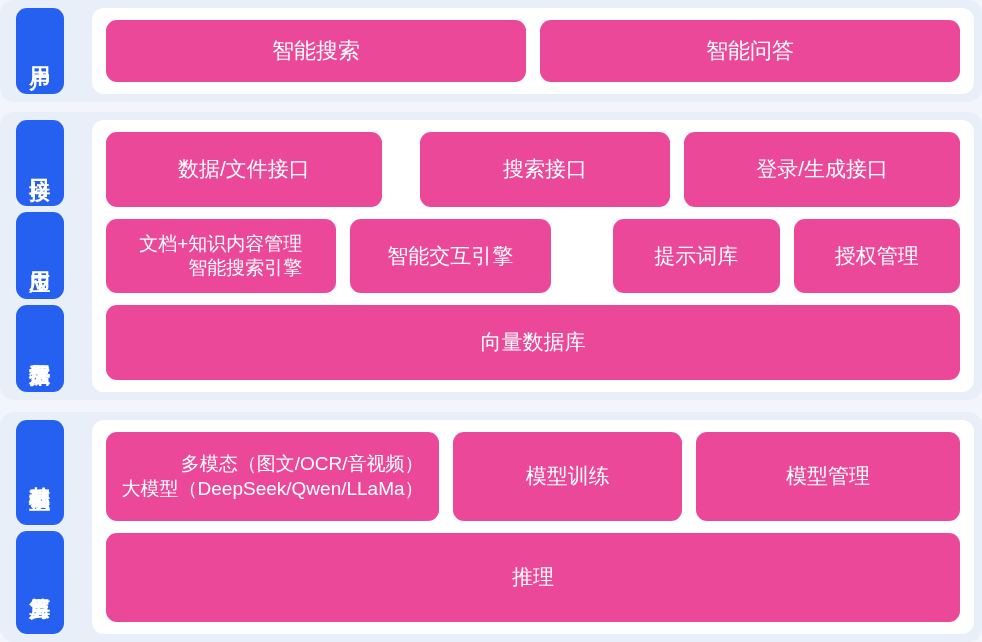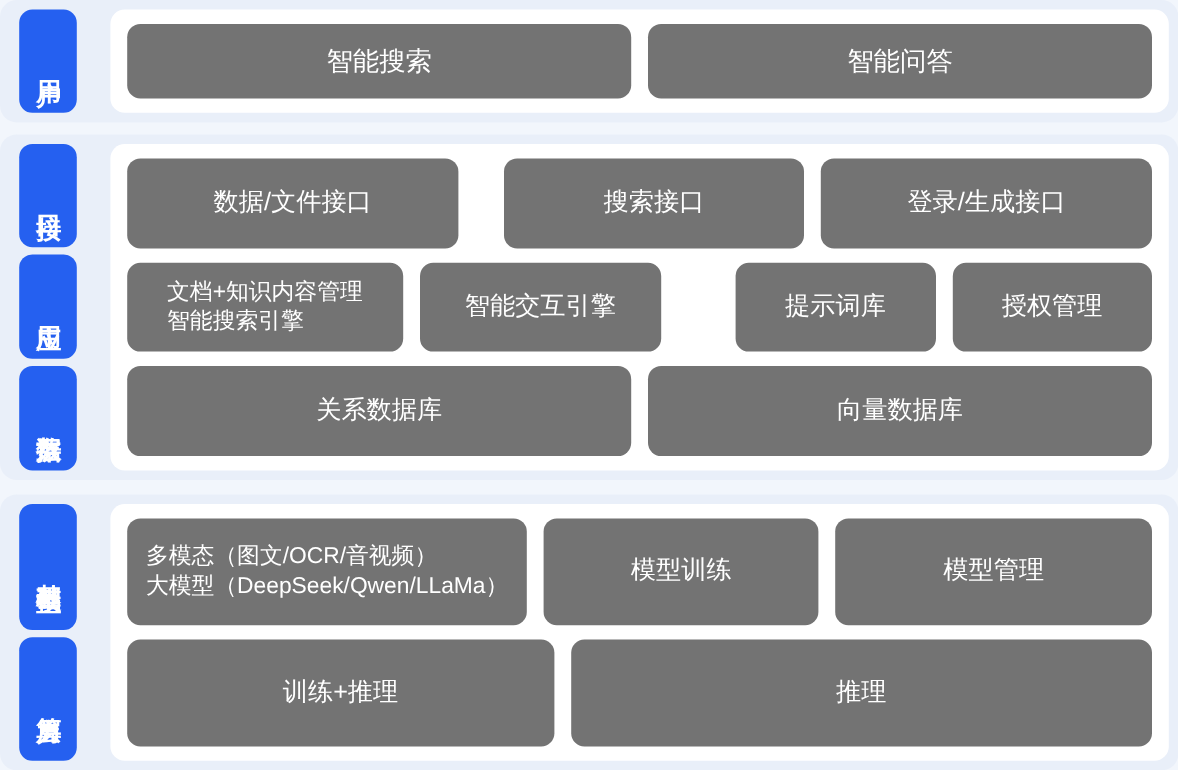--- a/index.html
+++ b/index.html
@@ -89,27 +89,27 @@
     gap: 12px;
     box-sizing: border-box;
   }
   .row {
     flex: 1 1 0;
     display: flex;
     gap: 14px;
     min-height: 0;
   }
   .card {
-    background: #737373;
+    background: #ec4899;
     border-radius: 11px;
     color: #ffffff;
     display: flex;
     align-items: center;
     justify-content: center;
-    text-align: left;
+    text-align: right;
     font-size: 21px;
     line-height: 1.28;
     padding: 4px 8px;
     box-sizing: border-box;
     white-space: pre-line;
     min-width: 0;
   }
   .card.small { font-size: 19px; }
 
   .user-row .card { font-size: 22px; }
@@ -150,21 +150,20 @@
 
         <div class="row">
           <div class="card small" style="flex:1.22 1 0;">文档+知识内容管理
 智能搜索引擎</div>
           <div class="card" style="flex:1.06 1 0;">智能交互引擎</div>
           <div class="card" style="flex:0.86 1 0;margin-left:48px;">提示词库</div>
           <div class="card" style="flex:0.86 1 0;">授权管理</div>
         </div>
 
         <div class="row">
-          <div class="card" style="flex:1 1 0;">关系数据库</div>
           <div class="card" style="flex:1 1 0;">向量数据库</div>
         </div>
 
       </div>
     </div>
   </div>
 
   <div class="band band-infra">
     <div class="labels">
       <div class="stage-label">基础模型</div>
@@ -174,21 +173,20 @@
       <div class="rows">
 
         <div class="row">
           <div class="card small" style="flex:1.28 1 0;">多模态（图文/OCR/音视频）
 大模型（DeepSeek/Qwen/LLaMa）</div>
           <div class="card" style="flex:0.86 1 0;">模型训练</div>
           <div class="card" style="flex:1 1 0;">模型管理</div>
         </div>
 
         <div class="row">
-          <div class="card" style="flex:1 1 0;">训练+推理</div>
           <div class="card" style="flex:1.38 1 0;">推理</div>
         </div>
 
       </div>
     </div>
   </div>
 
 </div>
 
 </body></html>

